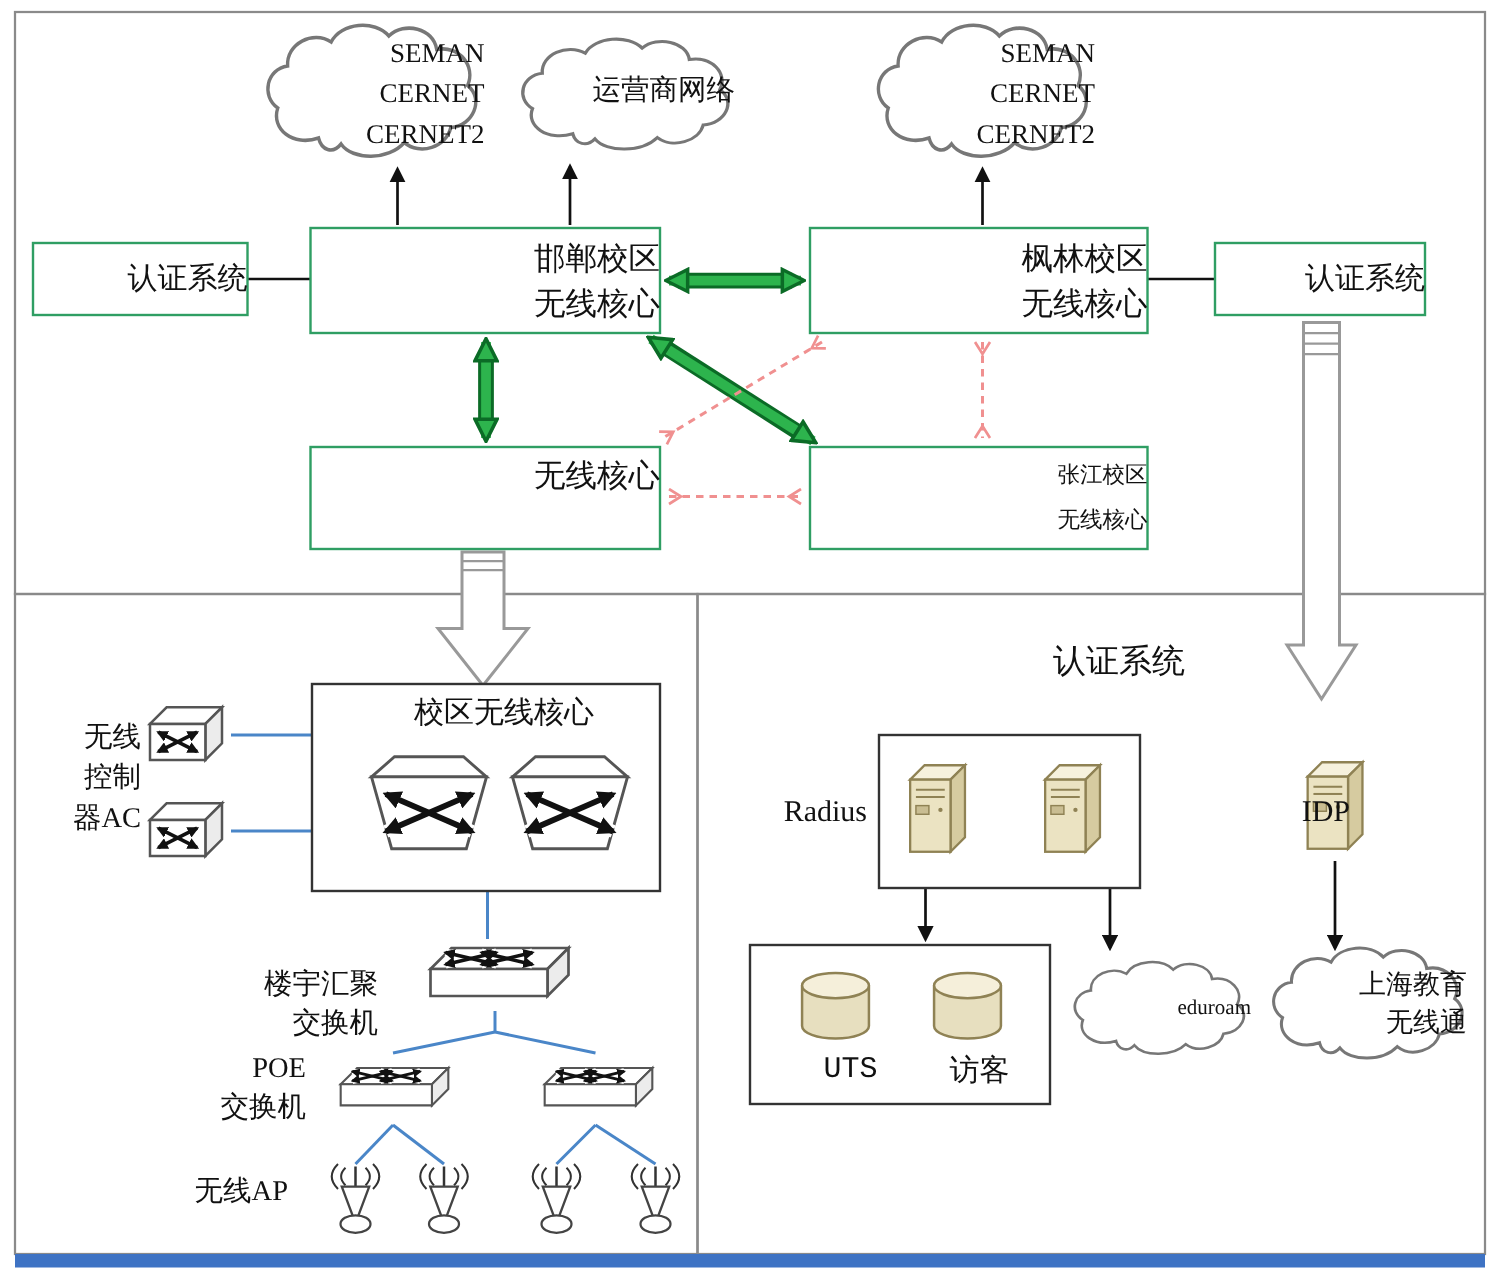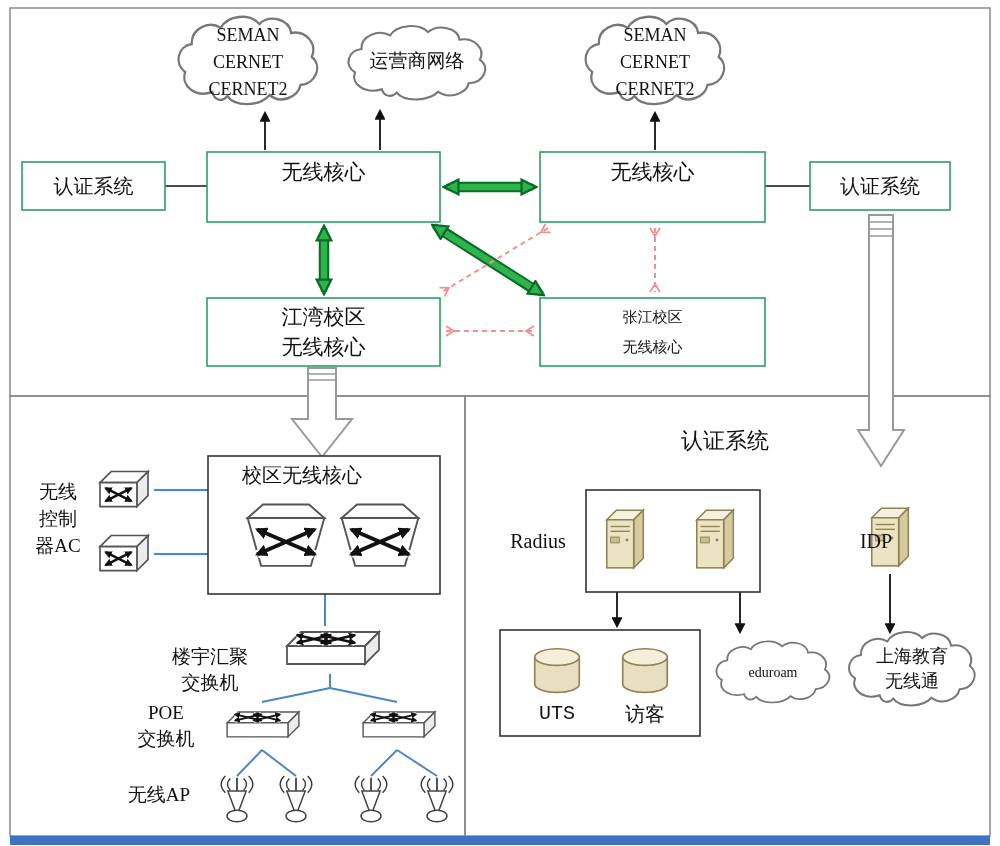--- a/index.html
+++ b/index.html
@@ -1,18 +1,18 @@
 <!DOCTYPE html>
 <html><head>
 <meta charset="utf-8">
 <style>
   html,body{margin:0;padding:0;background:#fff;}
   .stage{position:relative;width:1000px;height:846px;background:#fff;overflow:hidden;
          font-family:"Liberation Serif","DejaVu Serif",serif;}
-  .lbl{position:absolute;text-align:center;color:#111;}
+  .lbl{position:absolute;text-align:right;color:#111;}
   .lbl div{white-space:nowrap;}
   svg{position:absolute;left:0;top:0;}
 </style>
 </head>
 <body>
 
 <div class="stage">
 
 <svg width="1000" height="846" viewBox="0 0 1000 846">
   <defs>
@@ -225,29 +225,30 @@
 
 <div class="lbl" style="left:22px;top:162px;width:143px;height:48px;line-height:48px;font-size:20px;">
   <div>认证系统</div>
 </div>
 
 <div class="lbl" style="left:810px;top:162px;width:140px;height:48px;line-height:48px;font-size:20px;">
   <div>认证系统</div>
 </div>
 
 <div class="lbl" style="left:207px;top:157px;width:233px;font-size:21px;line-height:30px;">
+  <div>邯郸校区</div>
   <div>无线核心</div>
 </div>
 
 <div class="lbl" style="left:540px;top:157px;width:225px;font-size:21px;line-height:30px;">
+  <div>枫林校区</div>
   <div>无线核心</div>
 </div>
 
 <div class="lbl" style="left:207px;top:302px;width:233px;font-size:21px;line-height:30px;">
-  <div>江湾校区</div>
   <div>无线核心</div>
 </div>
 
 <div class="lbl" style="left:540px;top:302px;width:225px;font-size:15px;line-height:30px;">
   <div>张江校区</div>
   <div>无线核心</div>
 </div>
 
 <div class="lbl" style="left:208px;top:462px;width:188px;font-size:20px;line-height:26px;">
   <div>校区无线核心</div>

